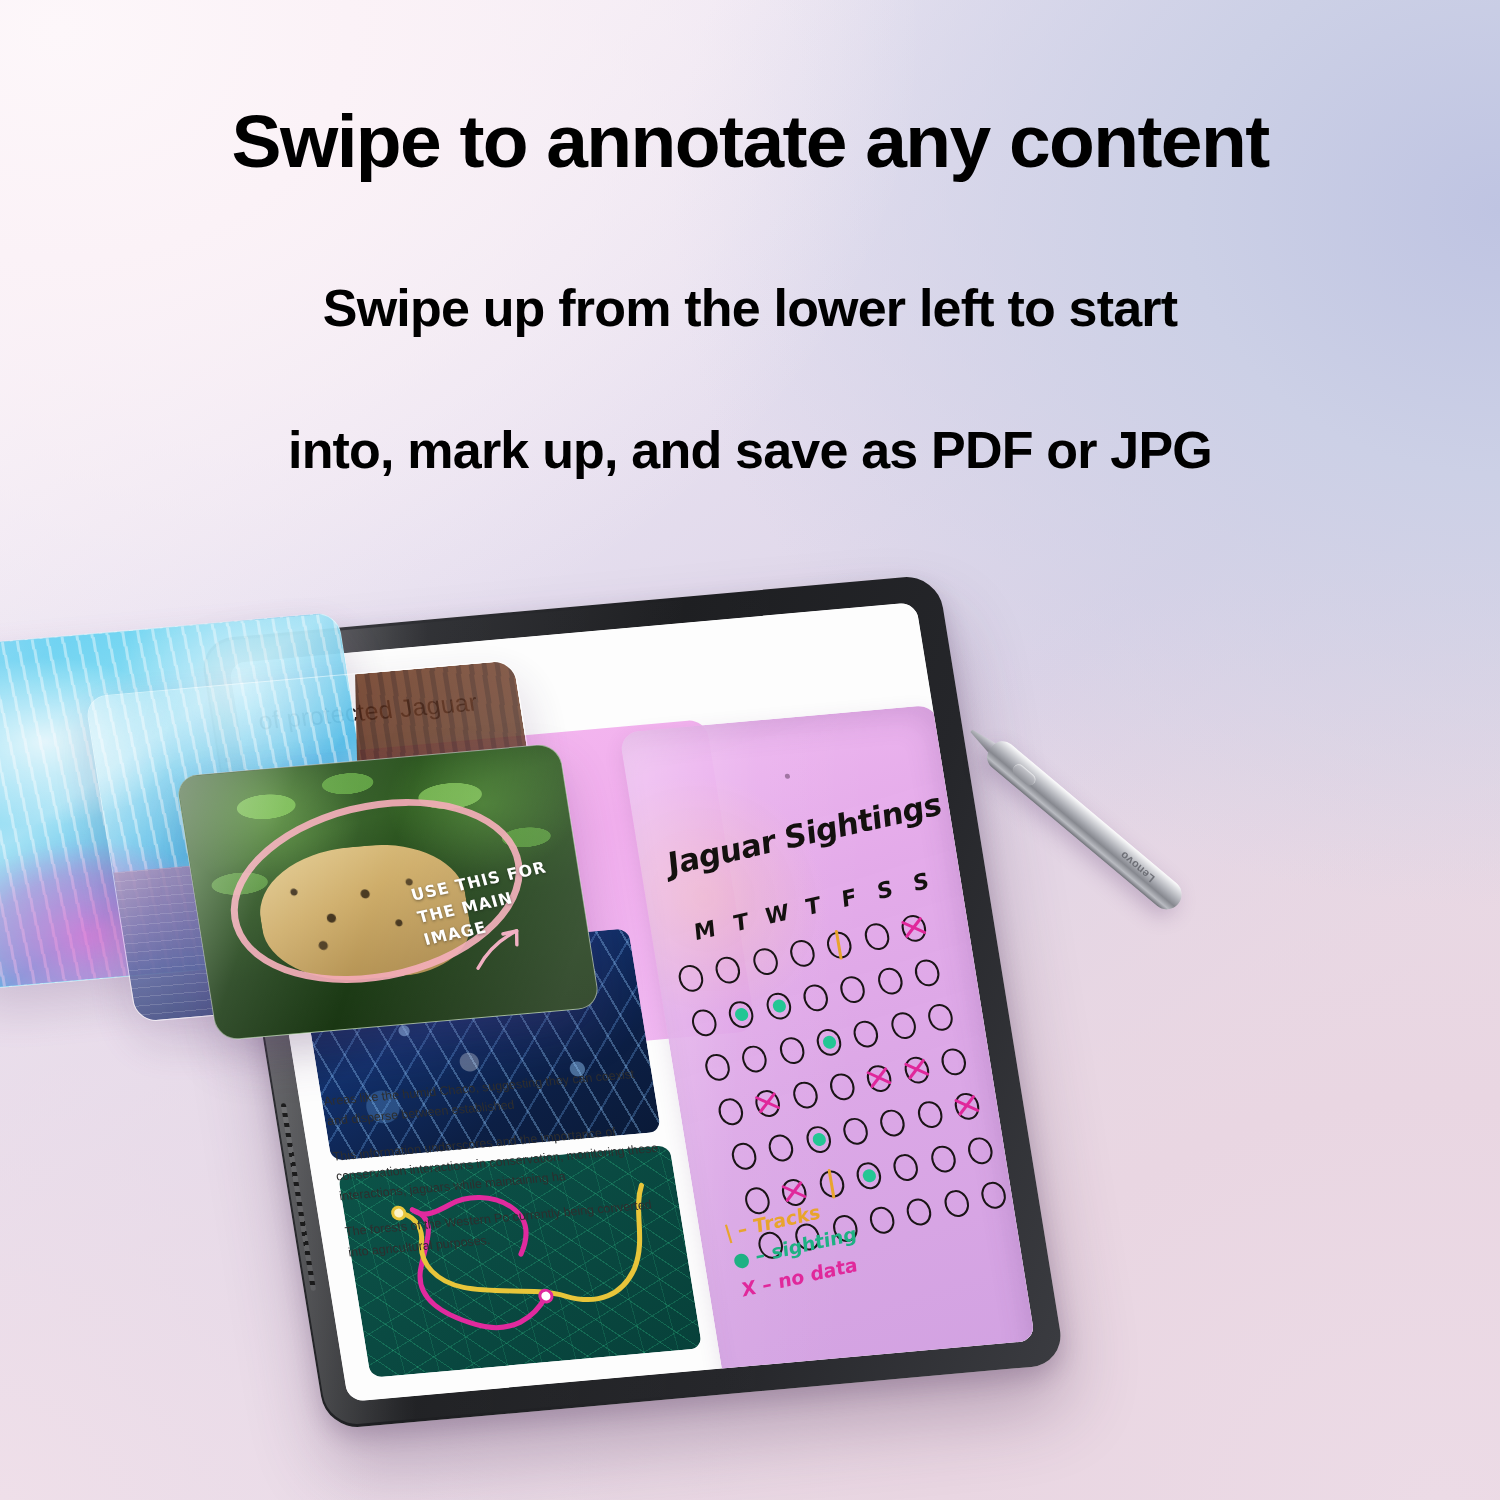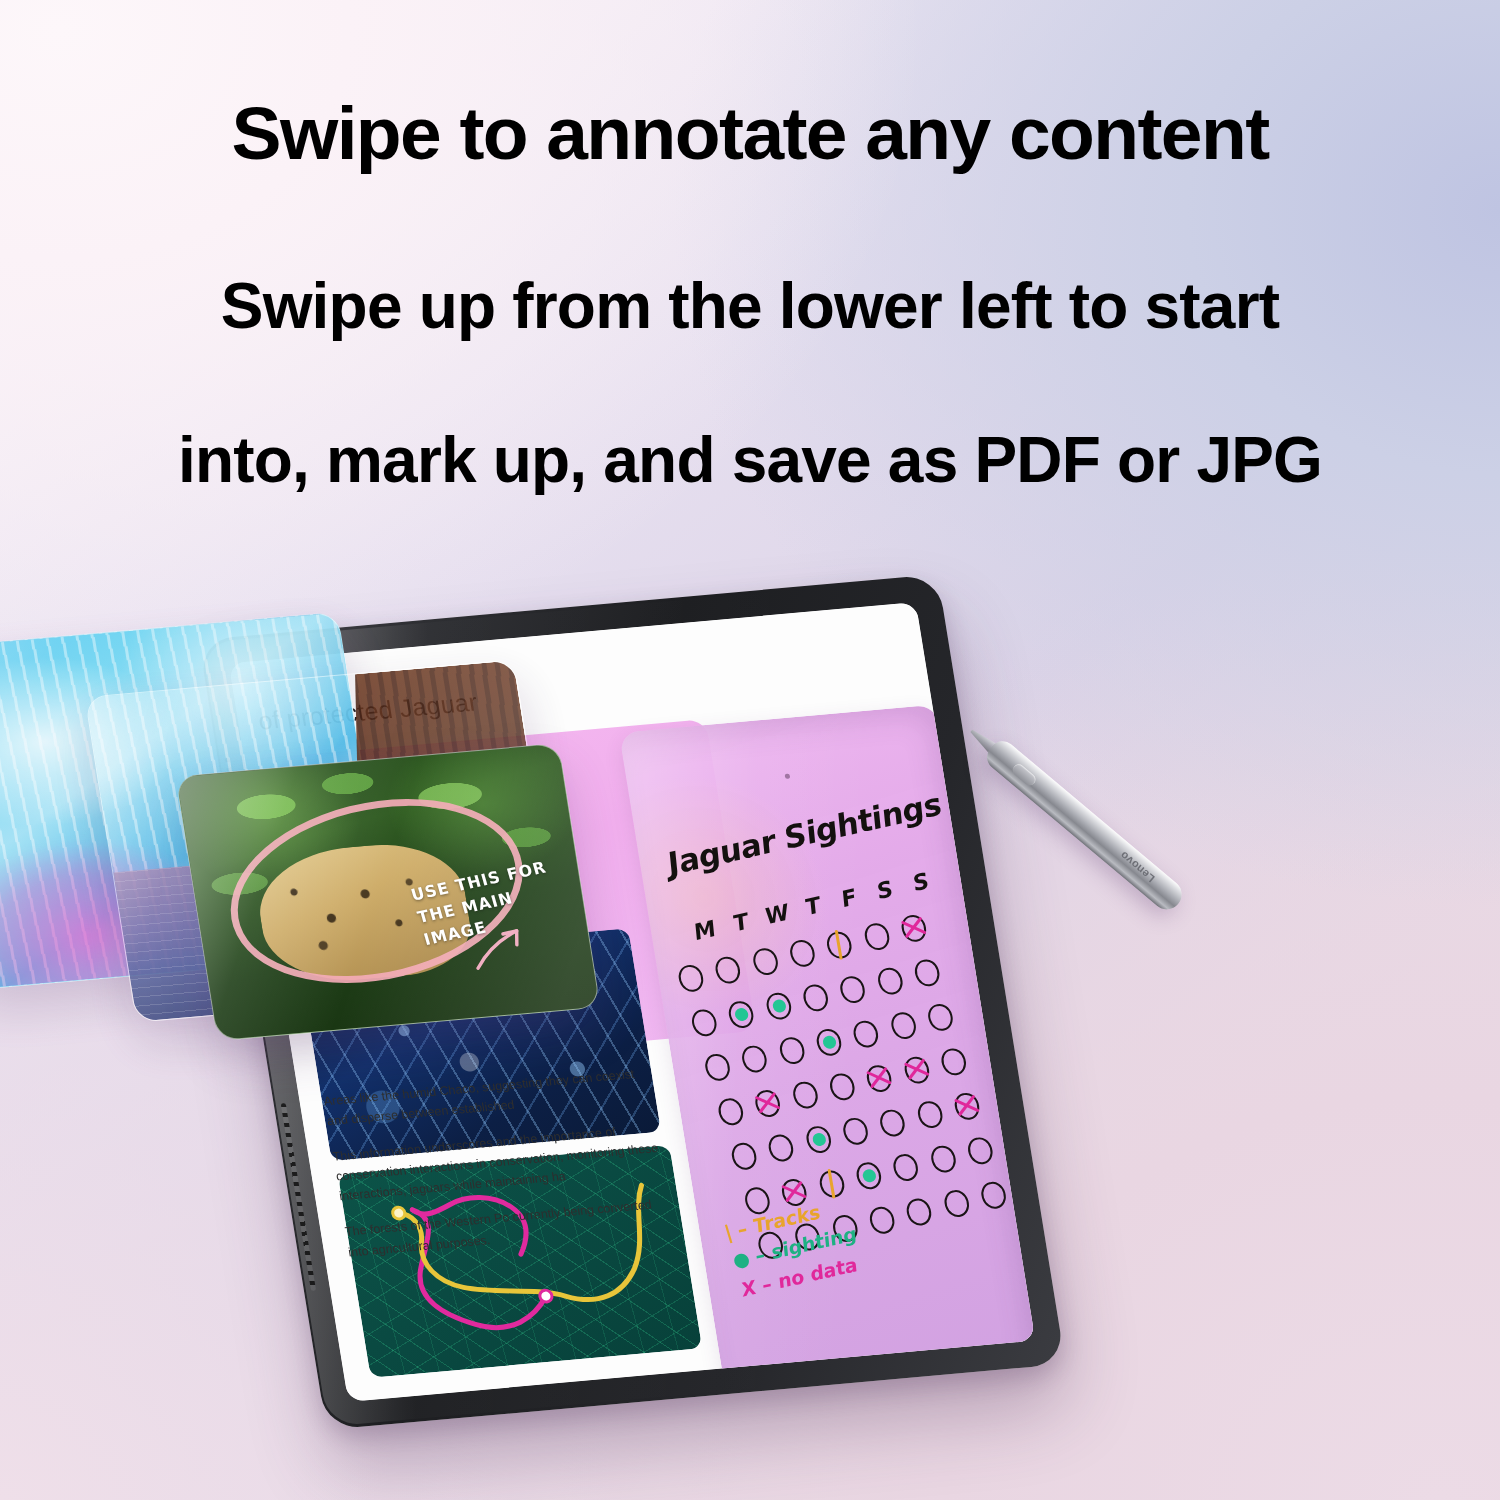--- a/index.html
+++ b/index.html
@@ -28,24 +28,25 @@
   .headings { position: absolute; left: 0; top: 0; width: 1500px; }
 
   .h1 {
     text-align: center;
     font-size: 75px;
     font-weight: 700;
     letter-spacing: -1.6px;
     line-height: 1;
     padding-top: 96px;
     font-family: "Liberation Sans", sans-serif;
+    margin-top: 8px;
   }
   .h2 {
     text-align: center;
-    font-size: 64px;
+    font-size: 52px;
     font-weight: 700;
     letter-spacing: -0.8px;
     line-height: 1;
     font-family: "Liberation Sans", sans-serif;
   }
   .h2.a { padding-top: 103px; }
   .h2.b { padding-top: 90px; }
 
   
   .scene { position: absolute; left: 0; top: 560px; width: 1500px; height: 940px; }

